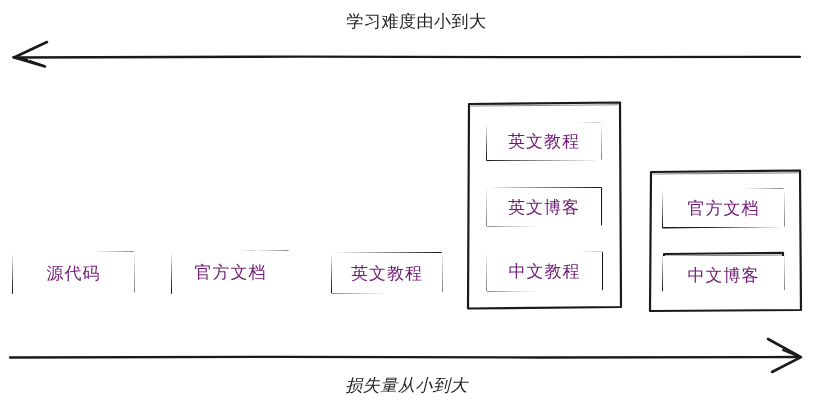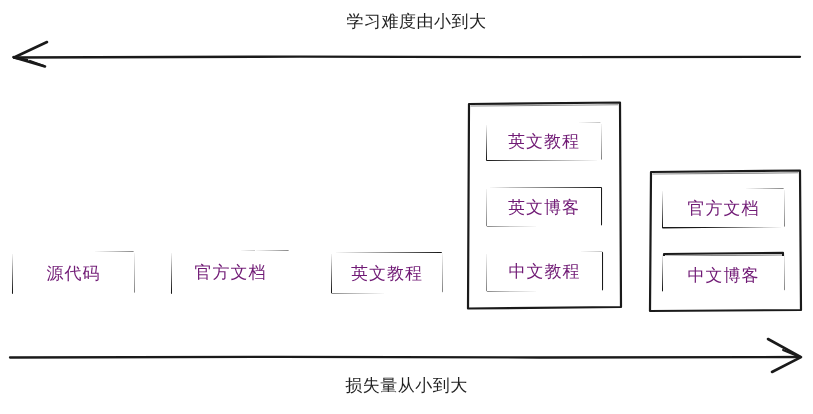--- a/index.html
+++ b/index.html
@@ -34,20 +34,21 @@
   #top-label {
     left: 0;
     right: 12px;
     top: 10px;
     margin-left: 32px;
   }
   #bottom-label {
     left: 0;
     right: 0;
     top: 374px;
+    font-style: italic;
   }
   .node {
     position: absolute;
     box-sizing: border-box;
     background: #ffffff;
     display: flex;
     align-items: center;
     justify-content: center;
     font-size: 17px;
     letter-spacing: 1px;

